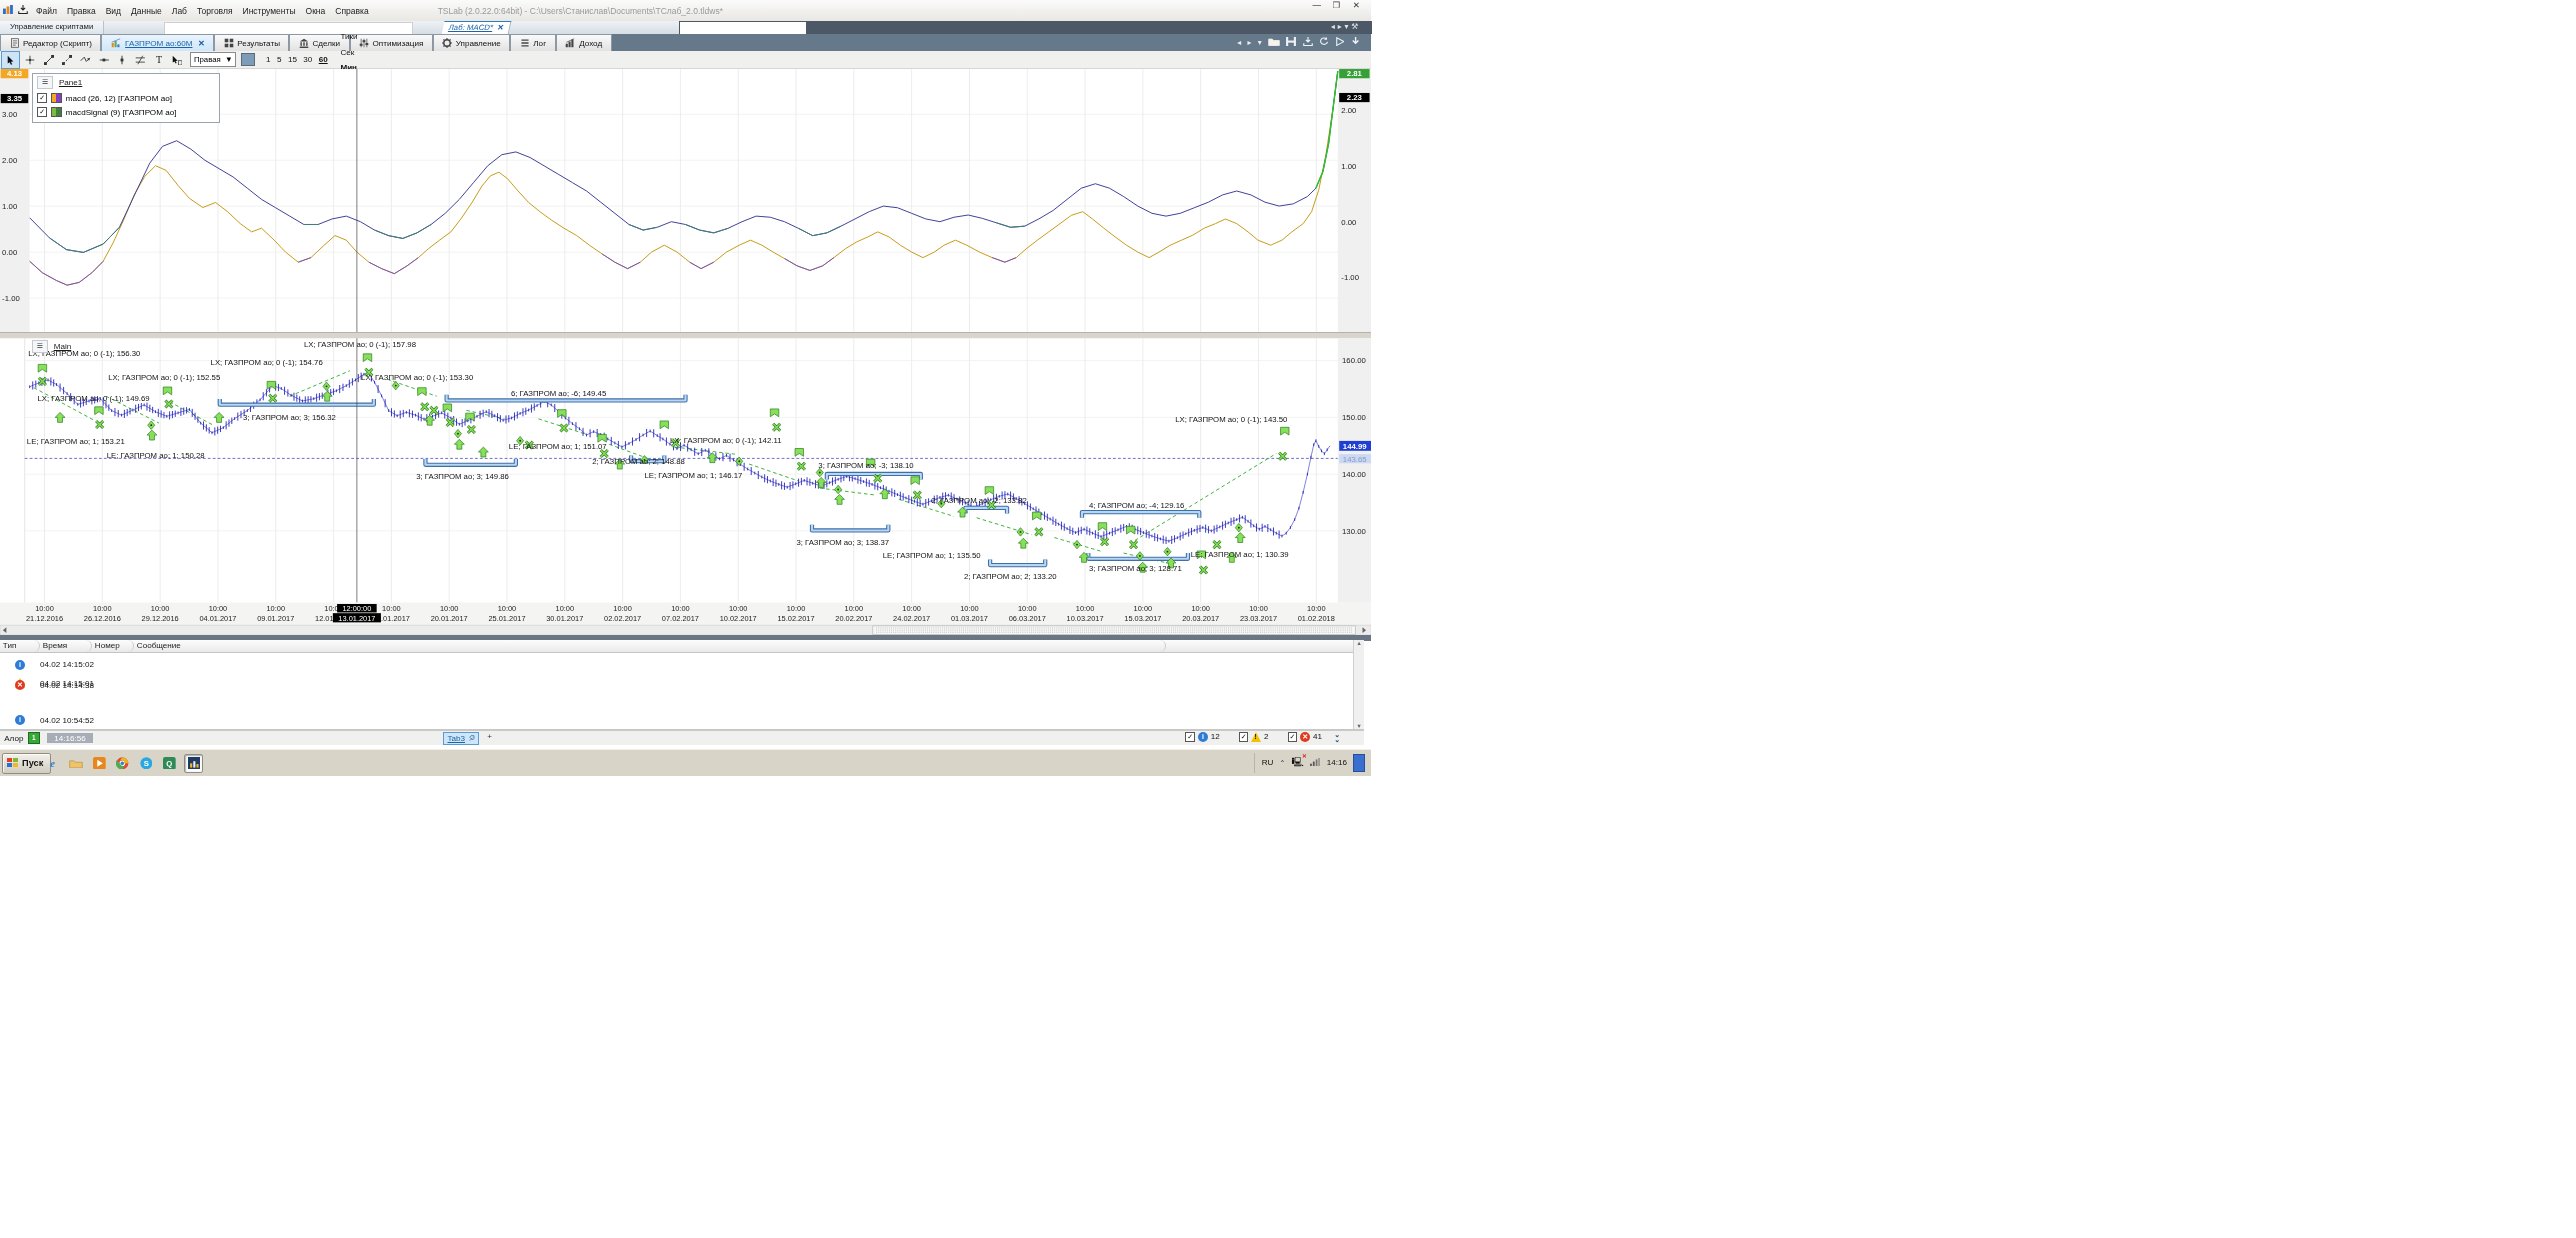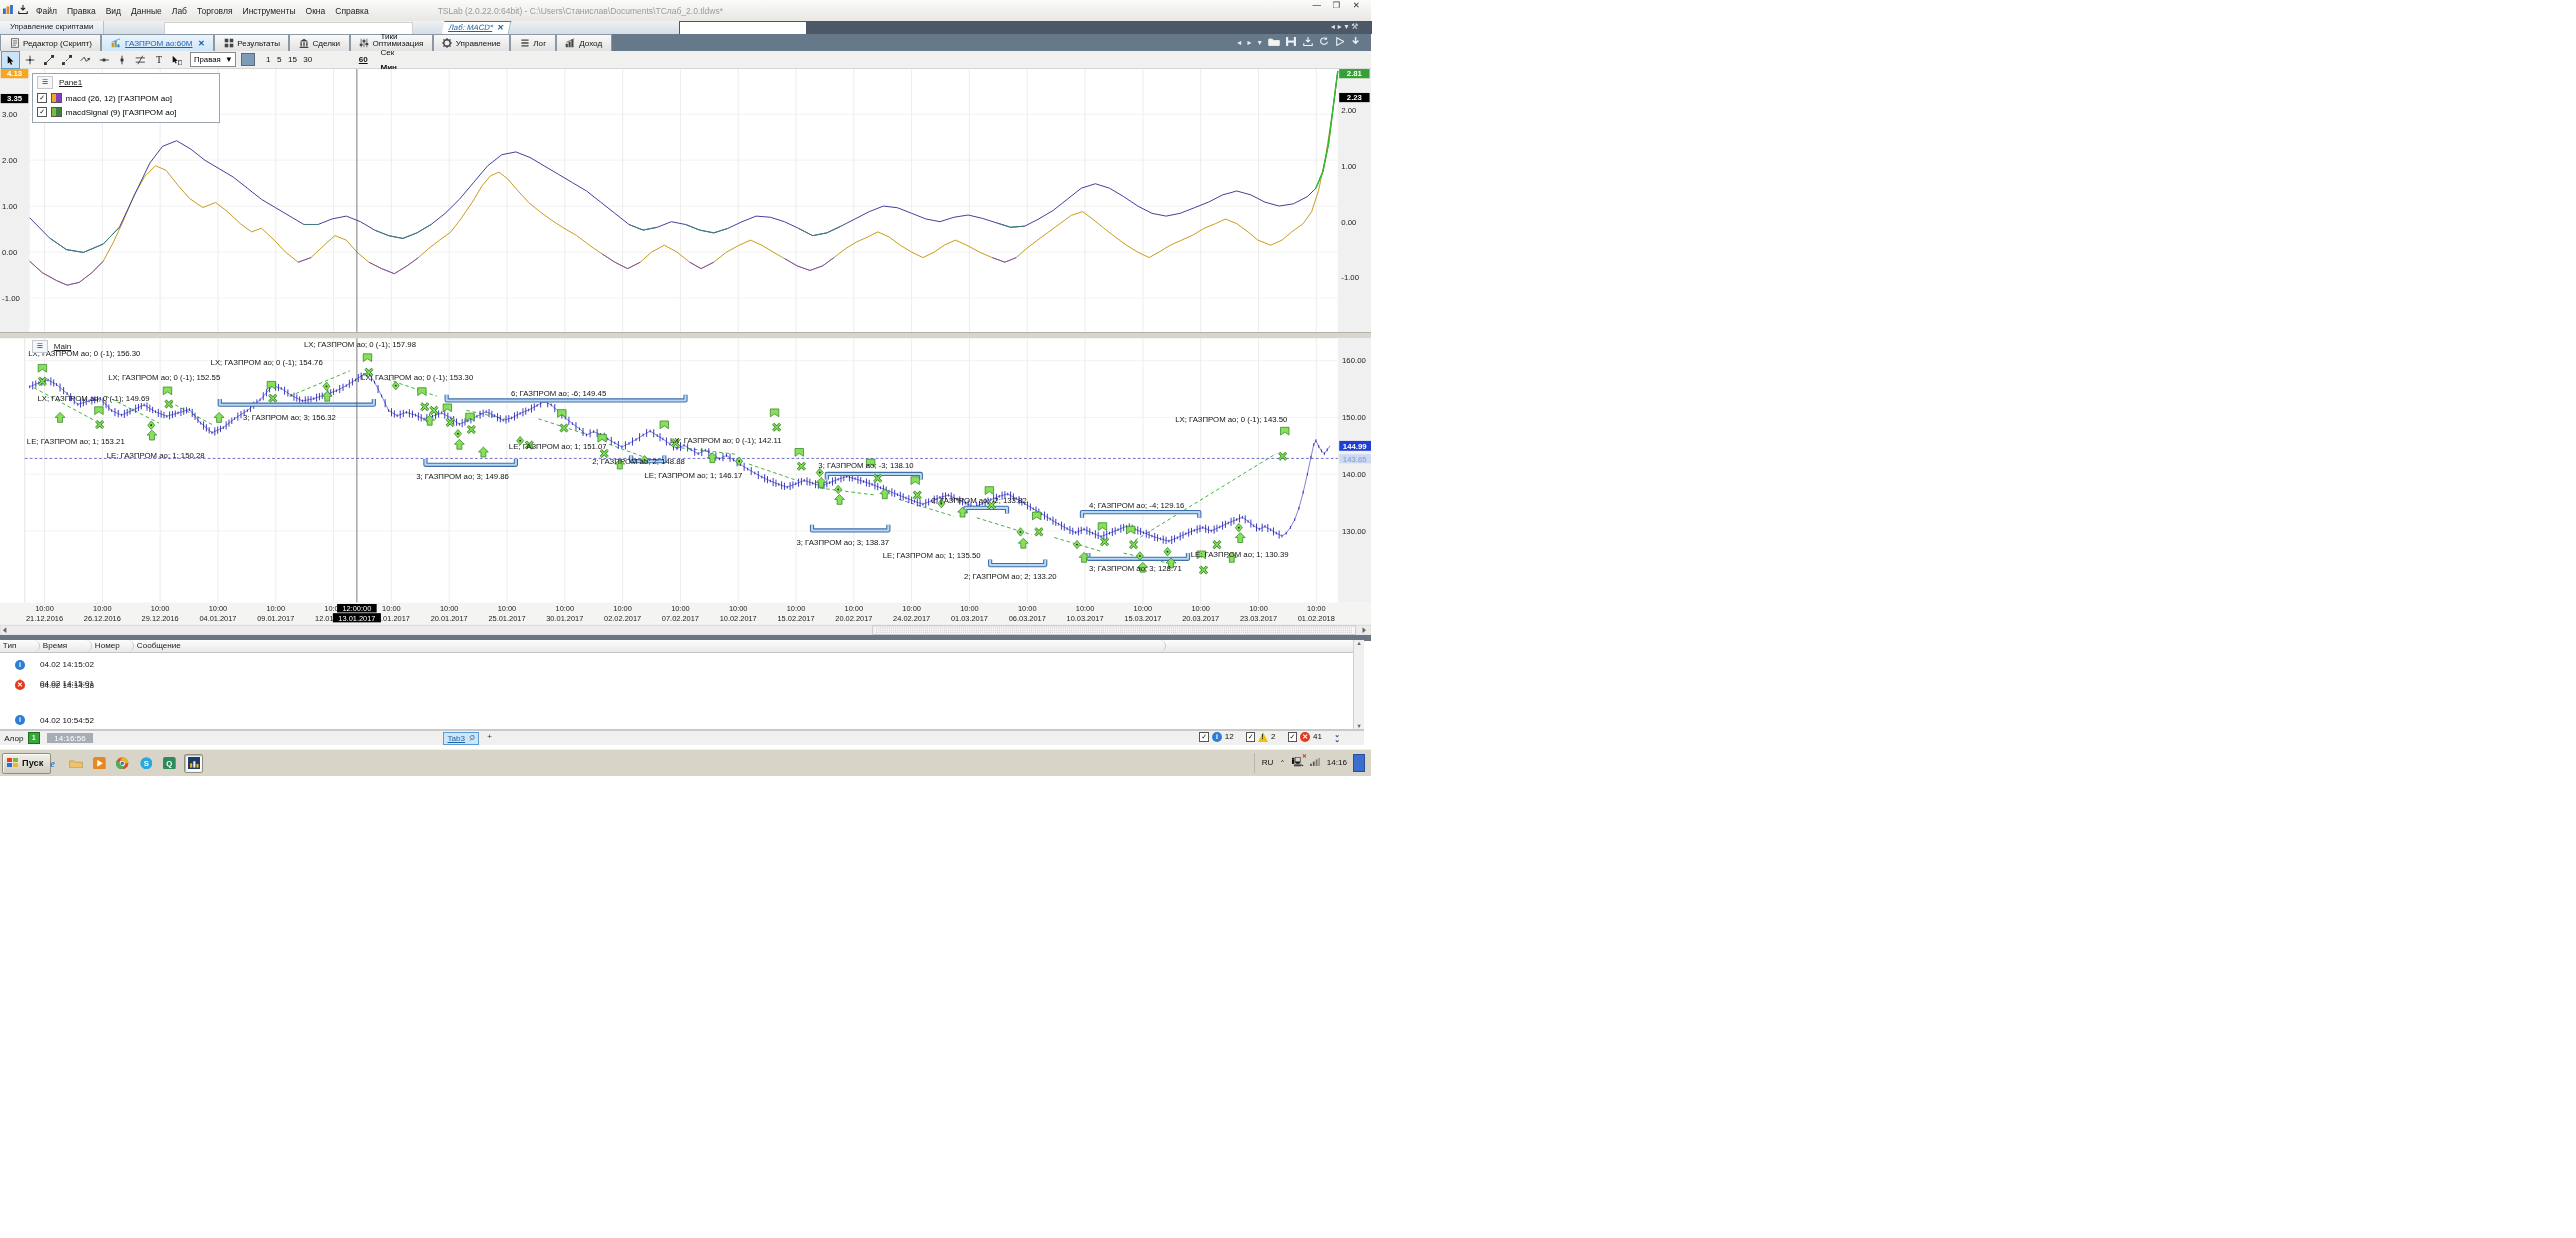--- a/index.html
+++ b/index.html
@@ -41,21 +41,21 @@
   .row2icons .g{color:#e8edf2;font-size:7.8px;}
   
   .toolbar{left:0;top:51px;width:1371px;height:18.4px;background:#f0f0ee;border-bottom:0.7px solid #d6d6d6;
     display:flex;align-items:center;gap:1.4px;padding-left:1.4px;box-sizing:border-box;font-size:8.5px;}
   .tool{width:17px;height:15.6px;display:flex;align-items:center;justify-content:center;color:#222;}
   .tool.sel{background:#cde4f7;border:0.7px solid #5b9bd5;}
   .dd{height:13.4px;border:0.7px solid #8a8a8a;background:#fff;padding:0 2.8px;font-size:7.8px;
     display:flex;align-items:center;gap:4.2px;margin-left:2.8px;}
   .sq{width:11.3px;height:11.3px;background:#7c9cb8;border:0.7px solid #5a6b7a;margin-left:3.5px;}
   .ivl{margin-left:10px;display:flex;gap:6.4px;font-size:8.1px;color:#111;}
-  .ivl span.on{text-decoration:underline;font-weight:bold;margin-left:40px;}
+  .ivl span.on{text-decoration:underline;font-weight:bold;}
   .units{margin-left:11.3px;display:flex;gap:6.4px;font-size:8.1px;color:#111;flex-direction:column;}
   .units span.on{text-decoration:underline;font-weight:bold;}
   
   #pane1,#pane2{position:absolute;left:0;}
   .splitter{left:0;top:332px;width:1371px;height:5.7px;background:#d8d5ce;border-top:0.7px solid #b5b2aa;border-bottom:0.7px solid #b5b2aa;}
   svg text{font-family:"Liberation Sans",sans-serif;}
   
   .legend1{left:32px;top:73px;width:178px;background:#fff;border:0.7px solid #9aa4ae;font-size:8.1px;padding:2.1px 4.2px 4.2px 4.2px;}
   .legend-h{display:flex;align-items:center;gap:5.7px;}
   .burger{width:14px;height:11.3px;border:0.7px solid #c3c9cf;background:#f4f6f8;color:#333;
@@ -90,21 +90,21 @@
   .status{left:0;top:730px;width:1364px;height:14px;background:#f0f0ee;border-top:0.7px solid #c9c9c9;
     font-size:8.1px;display:flex;align-items:center;}
   .alor{margin-left:4.2px;color:#111;}
   .conn{width:10.6px;height:10px;background:#35a835;border:0.7px solid #1d6b1d;color:#fff;font-size:6.4px;
     font-weight:bold;text-align:center;line-height:9.2px;margin-left:4.2px;}
   .clock{margin-left:7px;background:#a7adb6;color:#fff;padding:0.7px 7px;}
   .tab3{position:absolute;left:443px;top:1.4px;background:#cfe6f8;border:0.7px solid #5b9bd5;padding:0 3.5px;
     color:#1b62a8;display:flex;gap:3.5px;align-items:center;height:10.6px;}
   .tab3 a{color:#1b62a8;text-decoration:underline;}
   .plus{position:absolute;left:484px;top:1.4px;width:11.3px;height:10.6px;text-align:center;color:#333;}
-  .counters{position:absolute;right:42px;top:0.7px;display:flex;align-items:center;gap:12px;}
+  .counters{position:absolute;right:42px;top:0.7px;display:flex;align-items:center;gap:19px;}
   .counter{display:flex;align-items:center;gap:2.8px;color:#111;}
   .chev{position:absolute;right:24px;top:0.7px;color:#33527a;font-weight:bold;font-size:7px;line-height:5.7px;text-align:center;}
   
   .taskbar{left:0;top:749px;width:1371px;height:26px;background:#d8d4c8;border-top:1.4px solid #f2efe8;}
   .start{position:absolute;left:2.1px;top:2.8px;height:19px;padding:0 7px 0 4.2px;display:flex;align-items:center;gap:3.5px;
     background:linear-gradient(#f3f1ea,#cfccc0);border:0.7px solid #8f8c82;border-radius:2.1px;
     font-weight:bold;font-size:9.2px;color:#111;box-shadow:0.7px 0.7px 0 #fff inset;}
   .flag4{width:11.3px;height:10px;display:grid;grid-template-columns:5px 5px;grid-template-rows:4.2px 4.2px;gap:0.7px;}
   .flag4 i:nth-child(1){background:#e53c23;}.flag4 i:nth-child(2){background:#7eb93c;}
   .flag4 i:nth-child(3){background:#2a6fd6;}.flag4 i:nth-child(4){background:#f2b822;}

